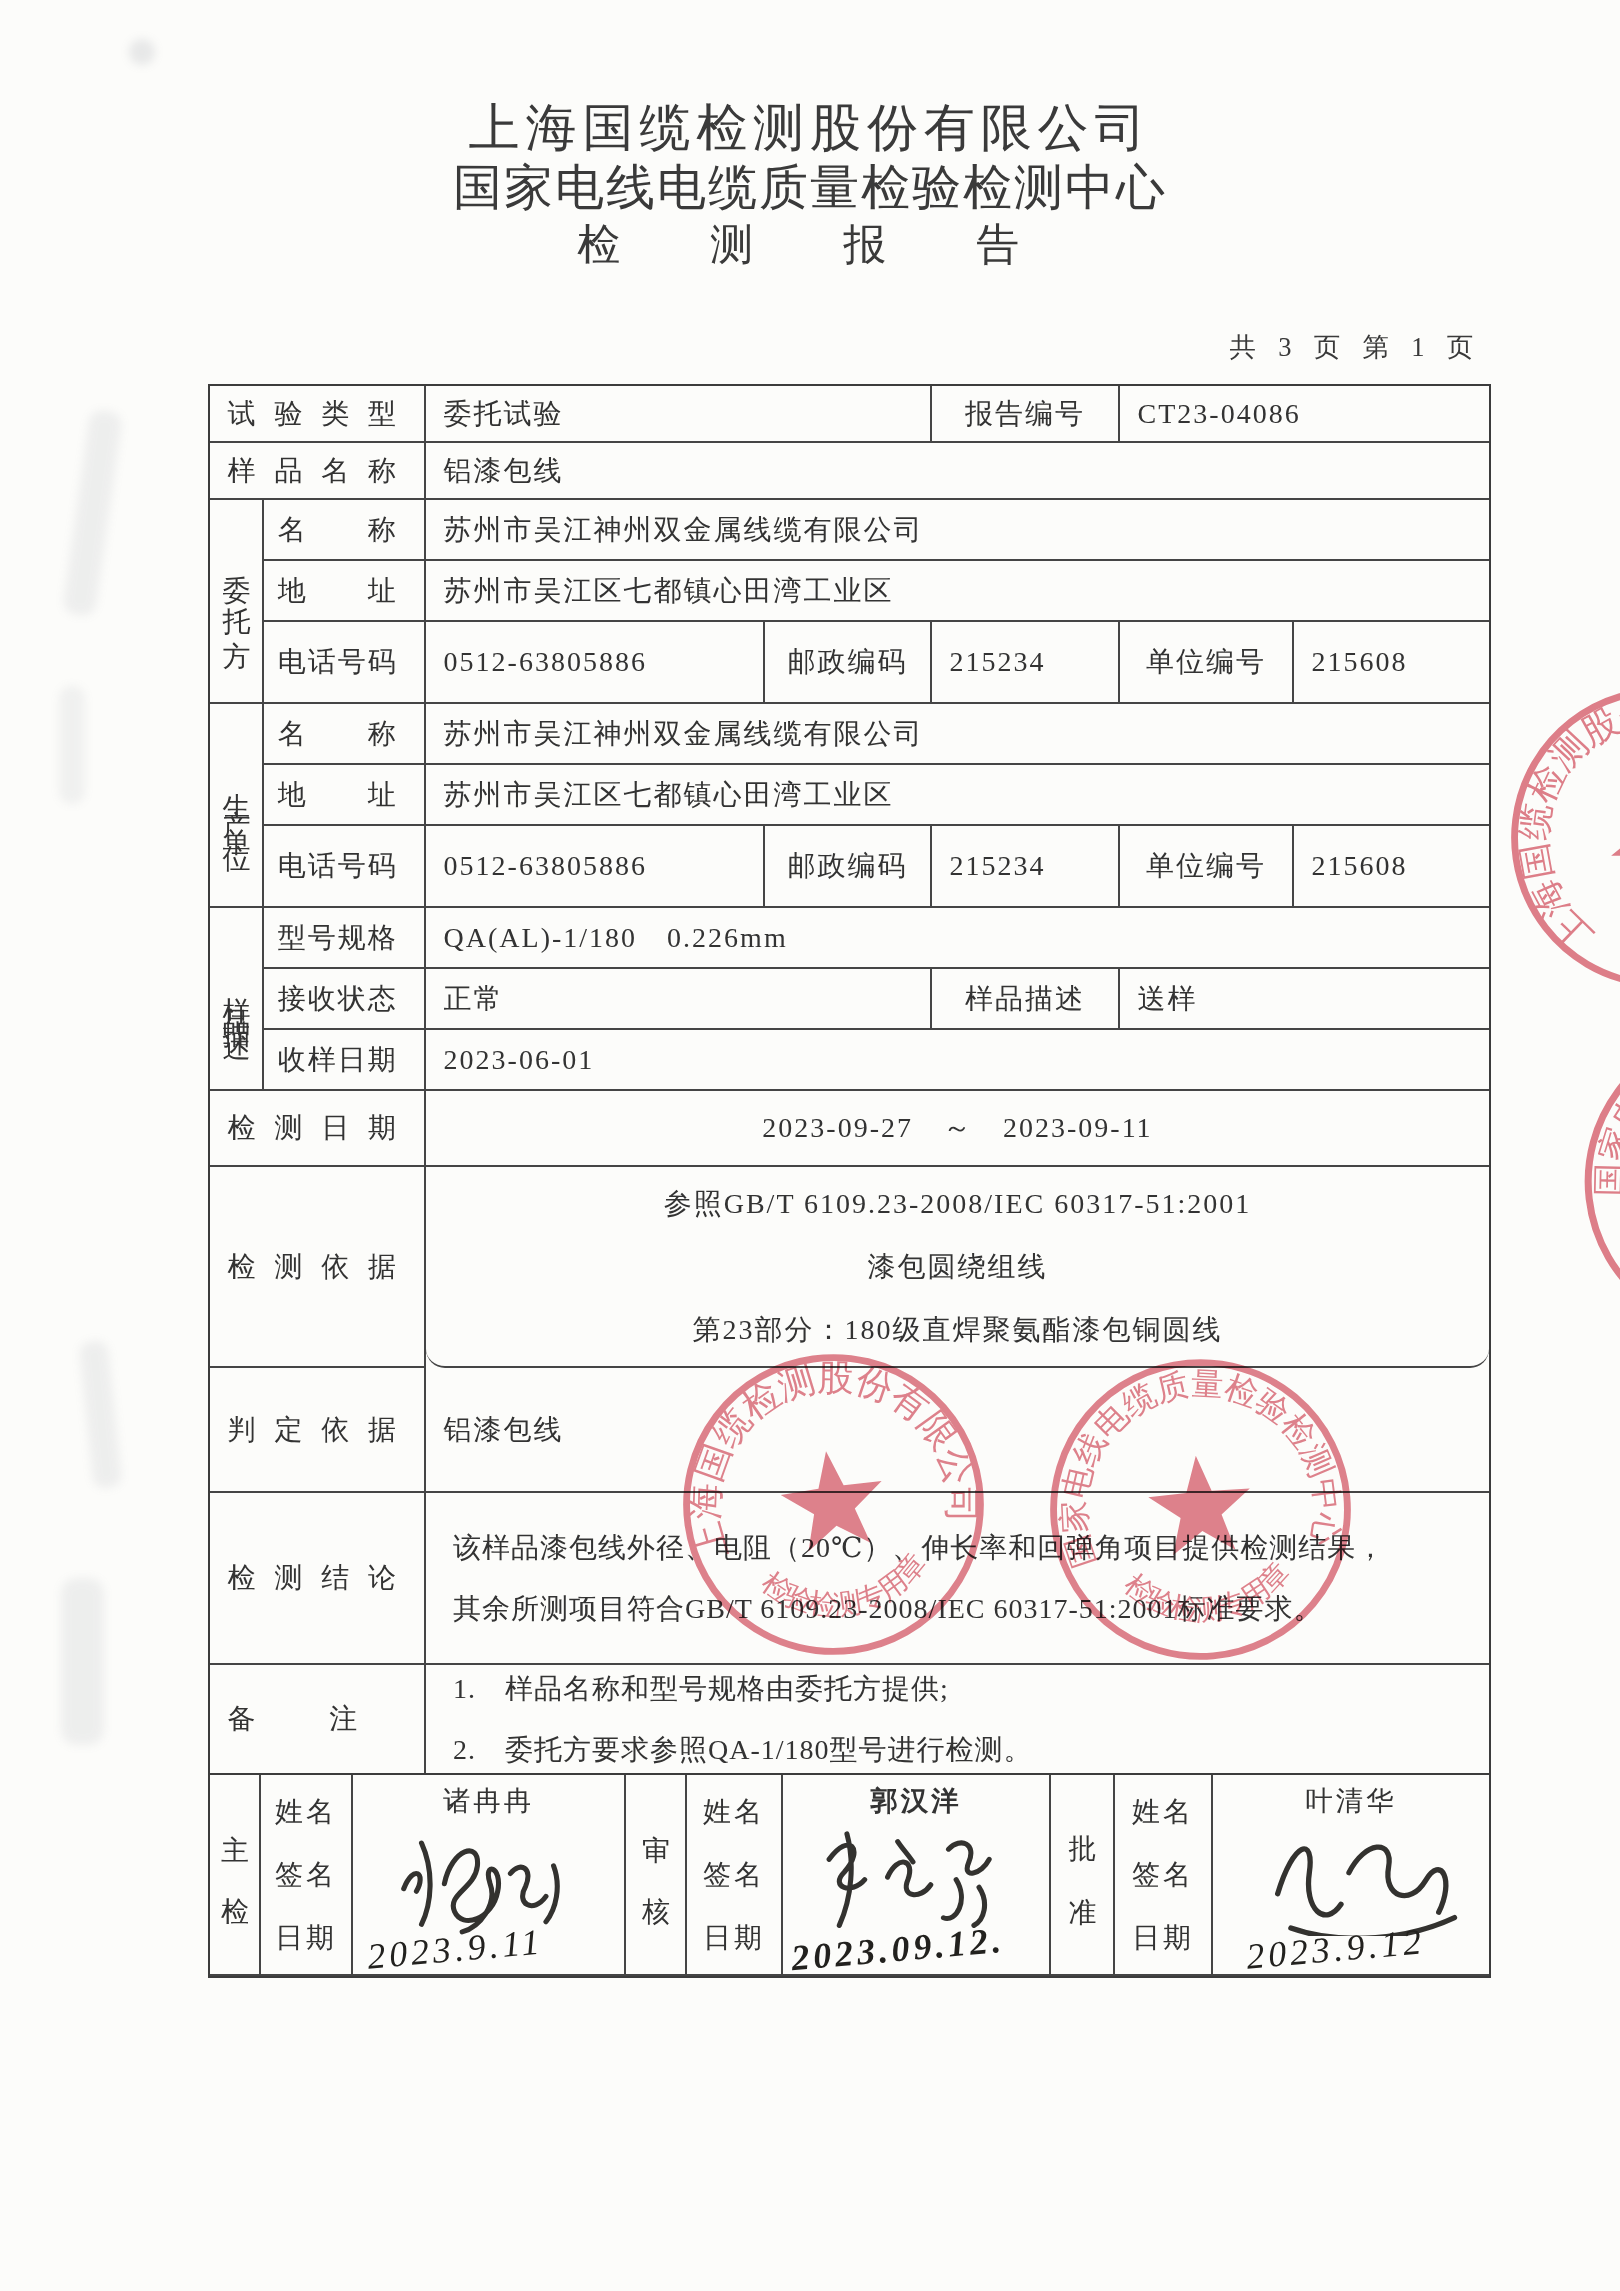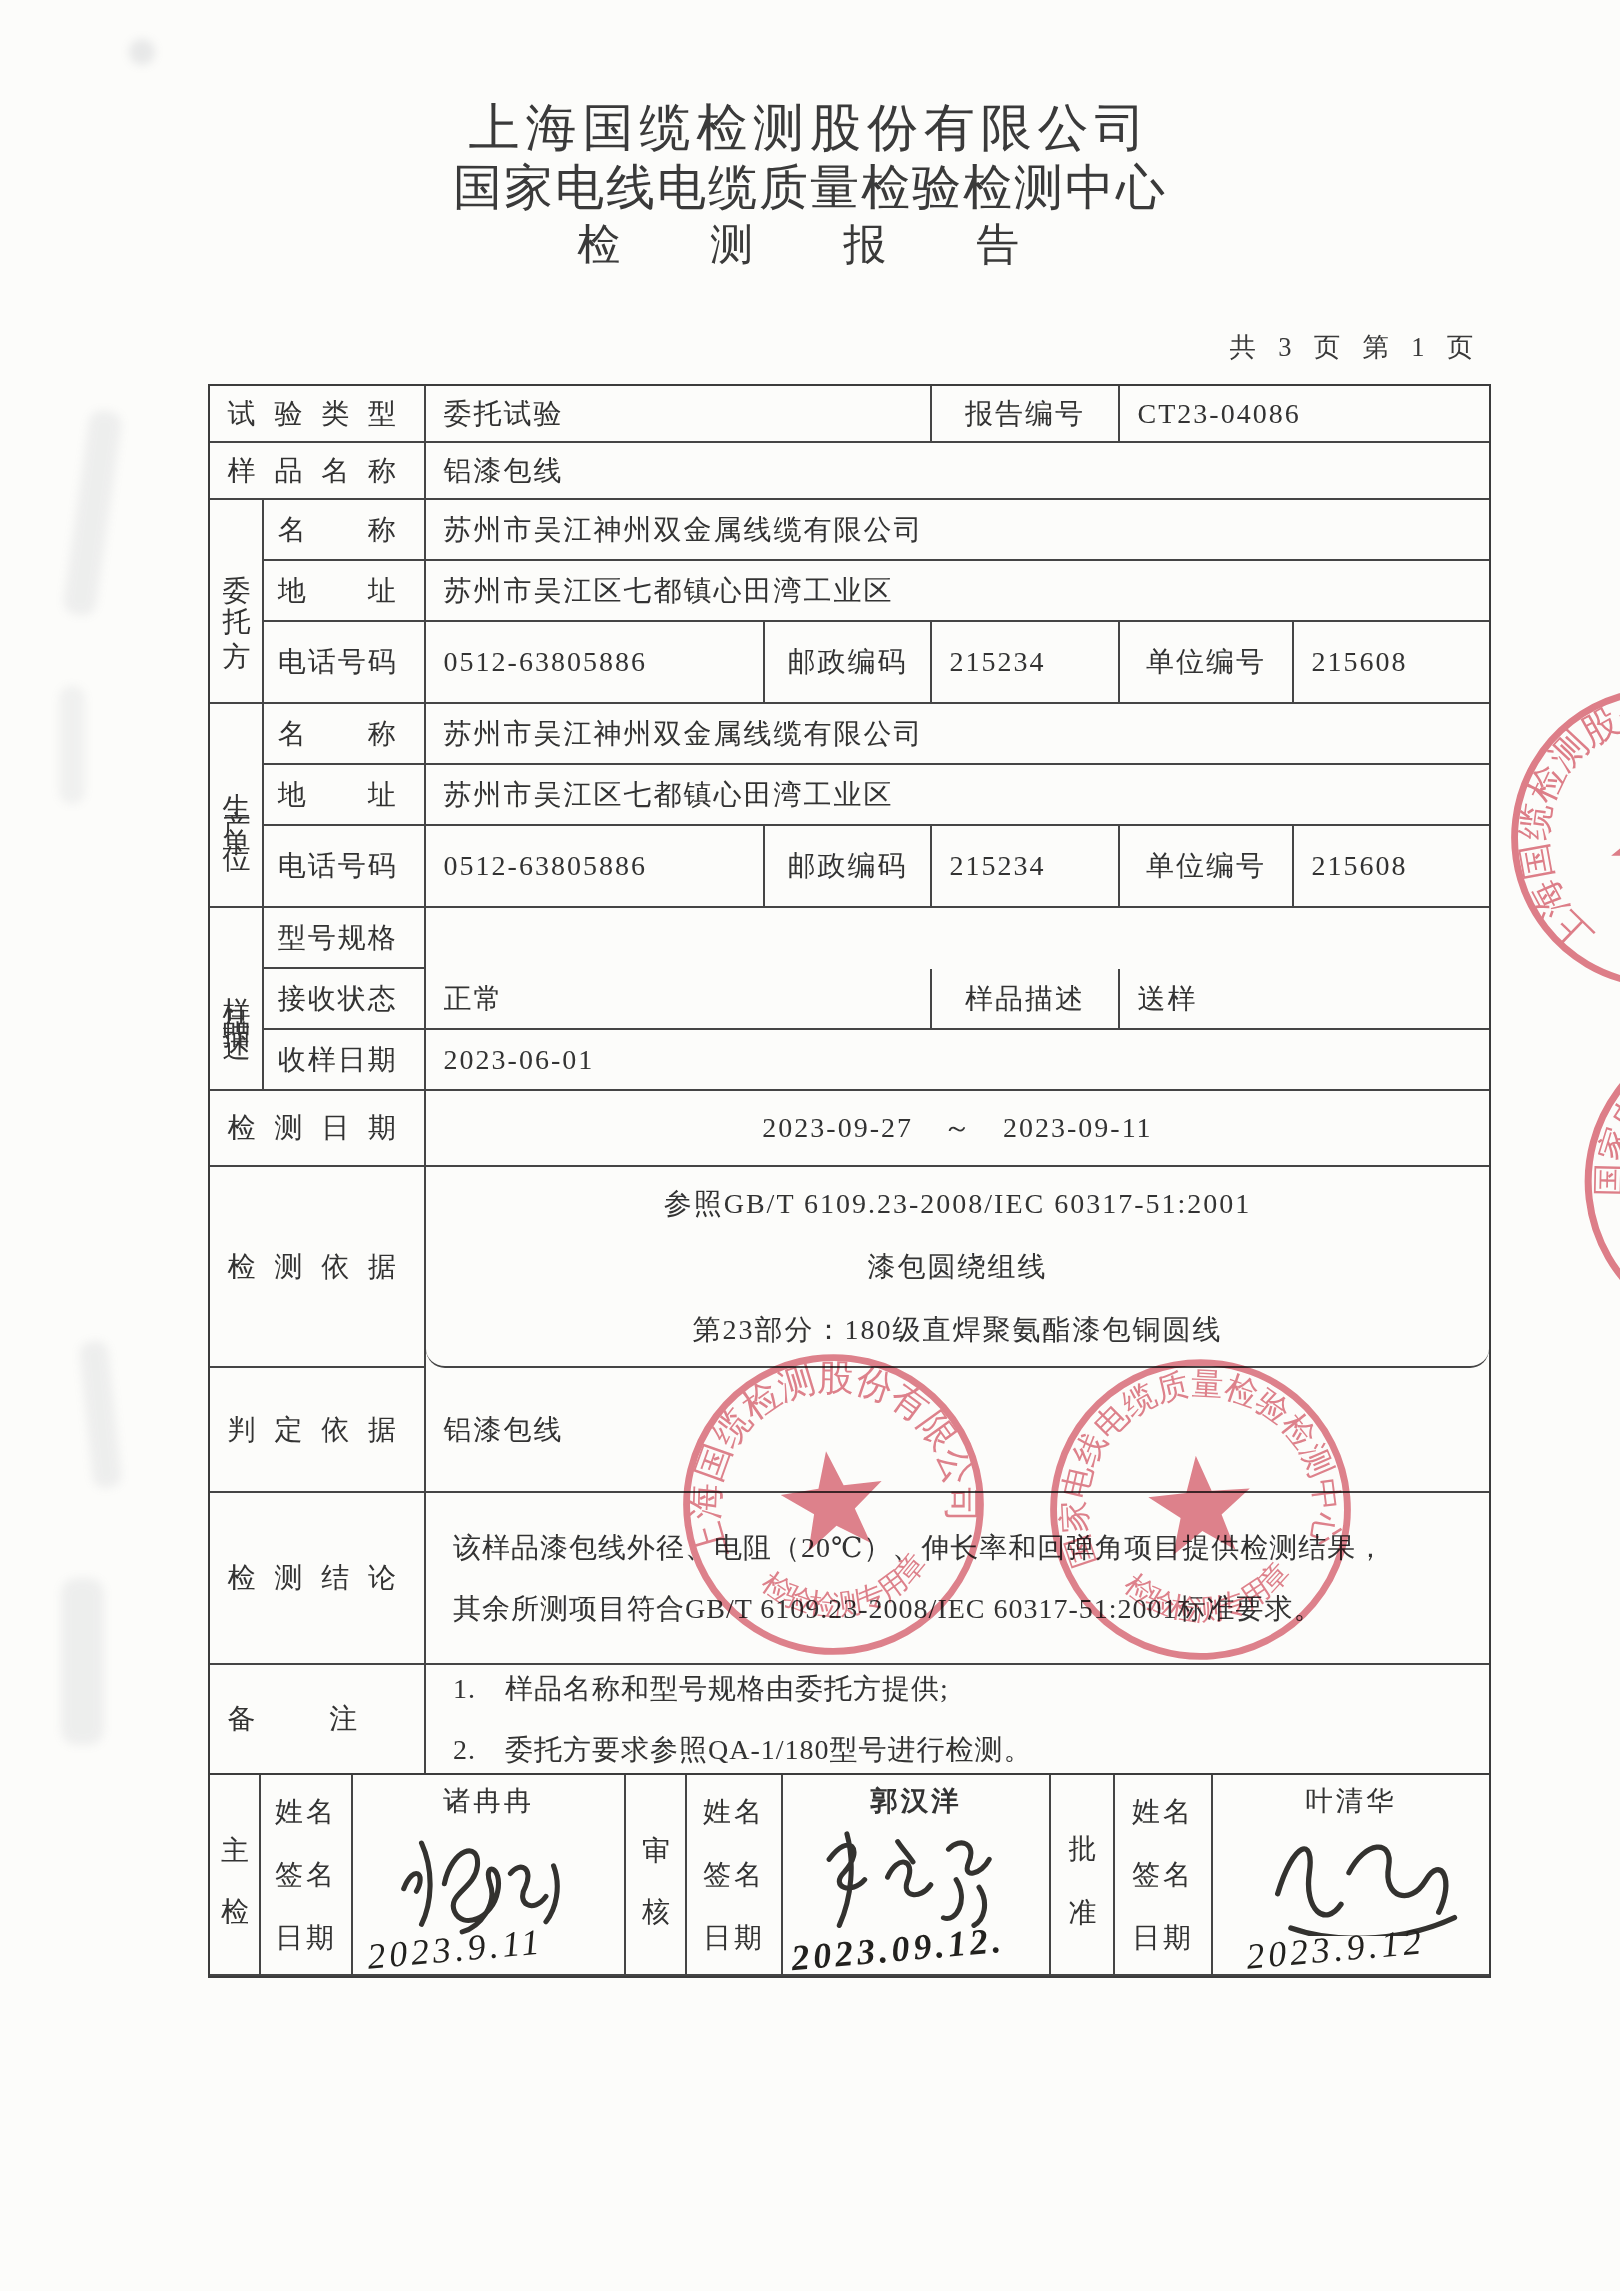--- a/index.html
+++ b/index.html
@@ -127,20 +127,21 @@
     <div class="cell val" style="grid-area:8/3/9/4">0512-63805886</div>
     <div class="cell lblc" style="grid-area:8/4/9/5">邮政编码</div>
     <div class="cell val" style="grid-area:8/5/9/6">215234</div>
     <div class="cell lblc" style="grid-area:8/6/9/7">单位编号</div>
     <div class="cell val lastcol" style="grid-area:8/7/9/8">215608</div>
 
     <div class="cell grp ls12" style="grid-area:9/1/12/2">
         <span>样品描述</span>
       </div>
     <div class="cell sub" style="grid-area:9/2/10/3">型号规格</div>
+    <div class="cell val lastcol" style="grid-area:9/3/10/8">QA(AL)-1/180　0.226mm</div>
     <div class="cell sub" style="grid-area:10/2/11/3">接收状态</div>
     <div class="cell val" style="grid-area:10/3/11/5">正常</div>
     <div class="cell lblc" style="grid-area:10/5/11/6">样品描述</div>
     <div class="cell val lastcol" style="grid-area:10/6/11/8">送样</div>
     <div class="cell sub" style="grid-area:11/2/12/3">收样日期</div>
     <div class="cell val lastcol" style="grid-area:11/3/12/8">2023-06-01</div>
 
     <div class="cell lbl" style="grid-area:12/1/13/3">检 测 日 期</div>
     <div class="cell valc lastcol" style="grid-area:12/3/13/8">2023-09-27　～　2023-09-11</div>
 

